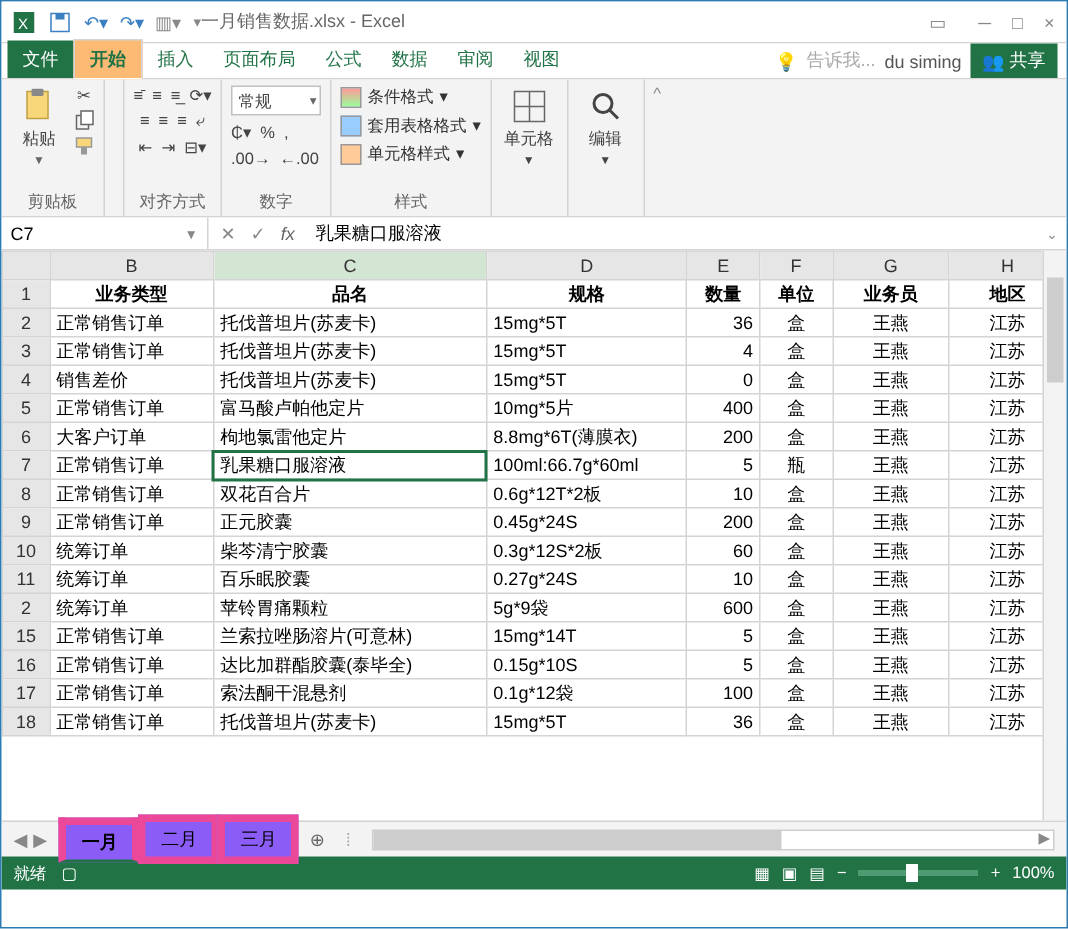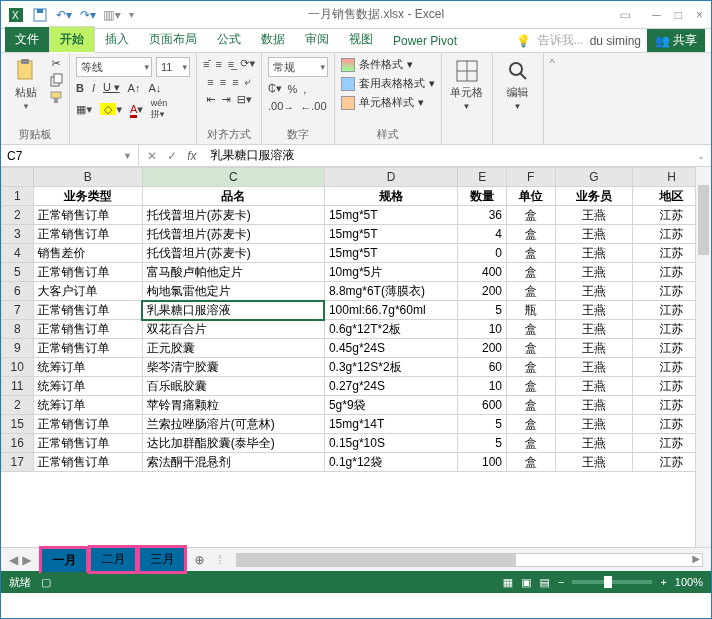--- a/index.html
+++ b/index.html
@@ -1,25 +1,25 @@
 <!DOCTYPE html>
 <html><head>
 <meta charset="utf-8">
 <style>
 *{box-sizing:border-box;margin:0;padding:0;font-family:"Microsoft YaHei","Segoe UI",sans-serif}
 body{width:712px;height:619px;background:#fff;border:1px solid #2b7cb3;overflow:hidden;position:relative}
 .title-bar{height:28px;background:#fff;display:flex;align-items:center;padding:0 8px;font-size:12px;color:#555;border-bottom:1px solid #d4d4d4}
 .title-bar .qat{display:flex;gap:10px;align-items:center}
-.title-bar .title{flex:1;text-align:center;color:#666}
+.title-bar .title{flex:1;text-align:left;color:#666}
 .title-bar .winbtns{display:flex;gap:14px;color:#888}
 .qicon{width:14px;height:14px;display:inline-flex;align-items:center;justify-content:center}
 .tabs{height:24px;display:flex;align-items:flex-end;background:#fff;font-size:12px;padding-left:4px;border-bottom:1px solid #d4d4d4}
 .tab{padding:4px 10px;color:#217346;cursor:default}
 .tab.file{background:#217346;color:#fff}
-.tab.active{border:1px solid #d4d4d4;border-bottom:1px solid #fff;margin-bottom:-1px;background:#bef264;color:#217346;font-weight:bold}
+.tab.active{border:1px solid #d4d4d4;border-bottom:1px solid #fff;margin-bottom:-1px;background:#fdba74;color:#217346;font-weight:bold}
 .tabs .right{margin-left:auto;display:flex;align-items:center;gap:6px;padding-right:6px;color:#555}
 .share-btn{background:#217346;color:#fff;padding:3px 8px;display:flex;align-items:center;gap:3px;font-size:12px}
 .ribbon{height:92px;background:#f3f3f3;border-bottom:1px solid #d4d4d4;display:flex;font-size:11px;color:#444}
 .rgroup{border-right:1px solid #d4d4d4;padding:4px 6px 2px;display:flex;flex-direction:column}
 .rgroup .body{flex:1;display:flex;align-items:flex-start;gap:4px}
 .rgroup .lbl{text-align:center;font-size:11px;color:#666;padding-top:2px}
 .rcol{display:flex;flex-direction:column;gap:3px;align-items:center}
 .rrow{display:flex;gap:4px;align-items:center}
 .bigbtn{width:38px;display:flex;flex-direction:column;align-items:center;gap:2px;padding:2px}
 .bigbtn .ic{width:24px;height:24px}
@@ -38,21 +38,21 @@
 table.grid th{background:#e6e6e6;font-weight:normal;color:#333;text-align:center}
 table.grid th.rowh{width:24px;background:#e6e6e6;text-align:center}
 table.grid tr.hdr td{font-weight:bold;text-align:center;background:#fff}
 table.grid td{background:#fff}
 .sel-cell{outline:2px solid #217346;outline-offset:-1px}
 th.colh{position:relative}
 th.colh.sel{background:#d3e5d3}
 th.rowh.sel{background:#d3e5d3}
 .sheet-tabs{height:24px;border-top:1px solid #d4d4d4;display:flex;align-items:center;font-size:12px;background:#f3f3f3}
 .sheet-tabs .nav{display:flex;gap:4px;padding:0 8px;color:#888}
-.sheet-tab{padding:3px 10px;border:3px solid #ec4899;background:#0369a1;margin-right:-1px}
+.sheet-tab{padding:3px 10px;border:5px solid #ec4899;background:#8b5cf6;margin-right:-1px}
 .sheet-tab.active{border-bottom:2px solid #217346;font-weight:bold}
 .sheet-tabs .add{padding:0 8px;color:#666}
 .sheet-tabs .hscroll{flex:1;margin:0 8px;height:14px;border:1px solid #ccc;background:#fff;position:relative}
 .sheet-tabs .hscroll .thumb{position:absolute;left:0;top:0;bottom:0;width:60%;background:#cdcdcd}
 .status{height:22px;background:#217346;color:#fff;display:flex;align-items:center;font-size:11px;padding:0 8px;gap:10px}
 .status .views{margin-left:auto;display:flex;gap:8px;align-items:center}
 .status .slider{width:80px;height:4px;background:#4e9b73;position:relative}
 .status .slider .th{position:absolute;left:40%;top:-4px;width:8px;height:12px;background:#fff}
 .vscroll{position:absolute;right:0;top:0;bottom:0;width:16px;background:#f3f3f3;border-left:1px solid #d4d4d4}
 .vscroll .vthumb{position:absolute;left:2px;right:2px;top:18px;height:70px;background:#cdcdcd}
@@ -91,21 +91,20 @@
 
 <div class="tabs">
   <div class="tab file">文件</div>
   <div class="tab active">开始</div>
   <div class="tab">插入</div>
   <div class="tab">页面布局</div>
   <div class="tab">公式</div>
   <div class="tab">数据</div>
   <div class="tab">审阅</div>
   <div class="tab">视图</div>
-  <div class="tab">Power Pivot</div>
   <div class="right">
     <span style="color:#888">💡</span>
     <span style="color:#aaa">告诉我...</span>
     <span>du siming</span>
     <div class="share-btn">
       <span>👥</span>
       <span>共享</span>
     </div>
   </div>
 </div>
@@ -134,41 +133,20 @@
               <rect x="2" y="2" width="10" height="6" fill="#f7d77a" stroke="#999"></rect>
               <rect x="5" y="8" width="4" height="5" fill="#999"></rect>
             </svg>
           </span>
       </div>
     </div>
     <div class="lbl">剪贴板</div>
   </div>
 
   <div class="rgroup">
-    <div class="body">
-      <div class="rcol" style="align-items:flex-start;gap:4px">
-        <div class="rrow">
-          <span class="combo" style="width:76px">等线</span>
-          <span class="combo" style="width:34px">11</span>
-        </div>
-        <div class="rrow" style="gap:8px">
-          <b>B</b>
-          <i>I</i>
-          <span style="text-decoration:underline">U ▾</span>
-          <span>A↑</span>
-          <span>A↓</span>
-        </div>
-        <div class="rrow" style="gap:8px">
-          <span>▦▾</span>
-          <span><span style="background:#ffff00;padding:0 4px">◇</span>▾</span>
-          <span><span style="color:#c00000;border-bottom:3px solid #c00000">A</span>▾</span>
-          <span style="font-size:9px">wén<br>拼▾</span>
-        </div>
-      </div>
-    </div>
   </div>
 
   <div class="rgroup">
     <div class="body">
       <div class="rcol" style="gap:5px">
         <div class="rrow" style="gap:6px">
           <span>≡̄</span>
           <span>≡</span>
           <span>≡̲</span>
           <span>⟳▾</span>
@@ -415,20 +393,30 @@
           <td class="" style="text-align:center">盒</td>
           <td class="" style="text-align:center">王燕</td>
           <td class="" style="text-align:center">江苏</td>
         </tr>
         <tr>
           <th class="rowh">17</th>
           <td class="" style="">正常销售订单</td>
           <td class="" style="">索法酮干混悬剂</td>
           <td class="" style="">0.1g*12袋</td>
           <td class="" style="text-align:right">100</td>
+          <td class="" style="text-align:center">盒</td>
+          <td class="" style="text-align:center">王燕</td>
+          <td class="" style="text-align:center">江苏</td>
+        </tr>
+        <tr>
+          <th class="rowh">18</th>
+          <td class="" style="">正常销售订单</td>
+          <td class="" style="">托伐普坦片(苏麦卡)</td>
+          <td class="" style="">15mg*5T</td>
+          <td class="" style="text-align:right">36</td>
           <td class="" style="text-align:center">盒</td>
           <td class="" style="text-align:center">王燕</td>
           <td class="" style="text-align:center">江苏</td>
         </tr>
       </tbody>
     </table>
   <div class="vscroll">
       <div class="vthumb"></div>
     </div>
 </div>

